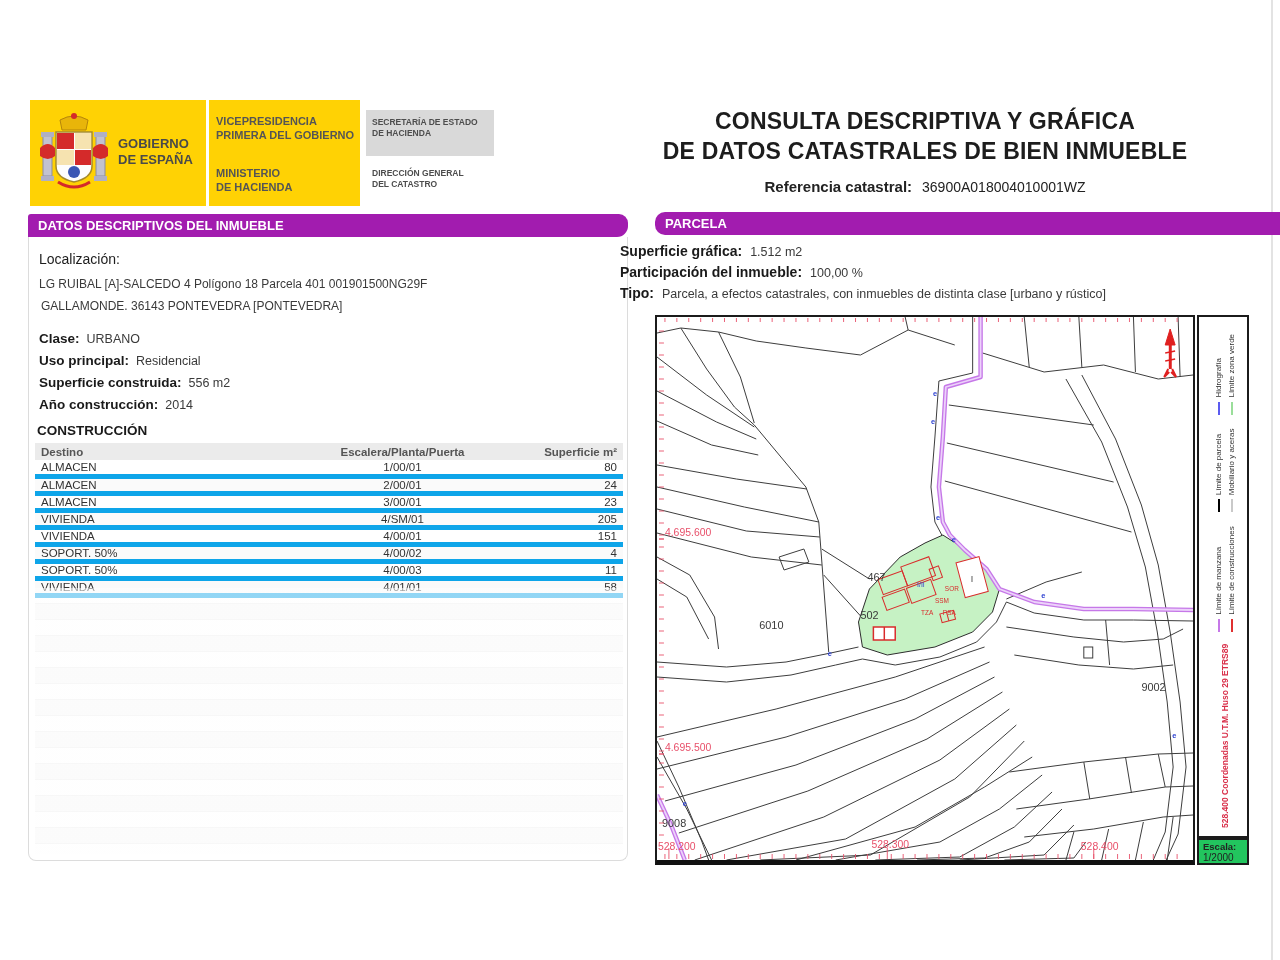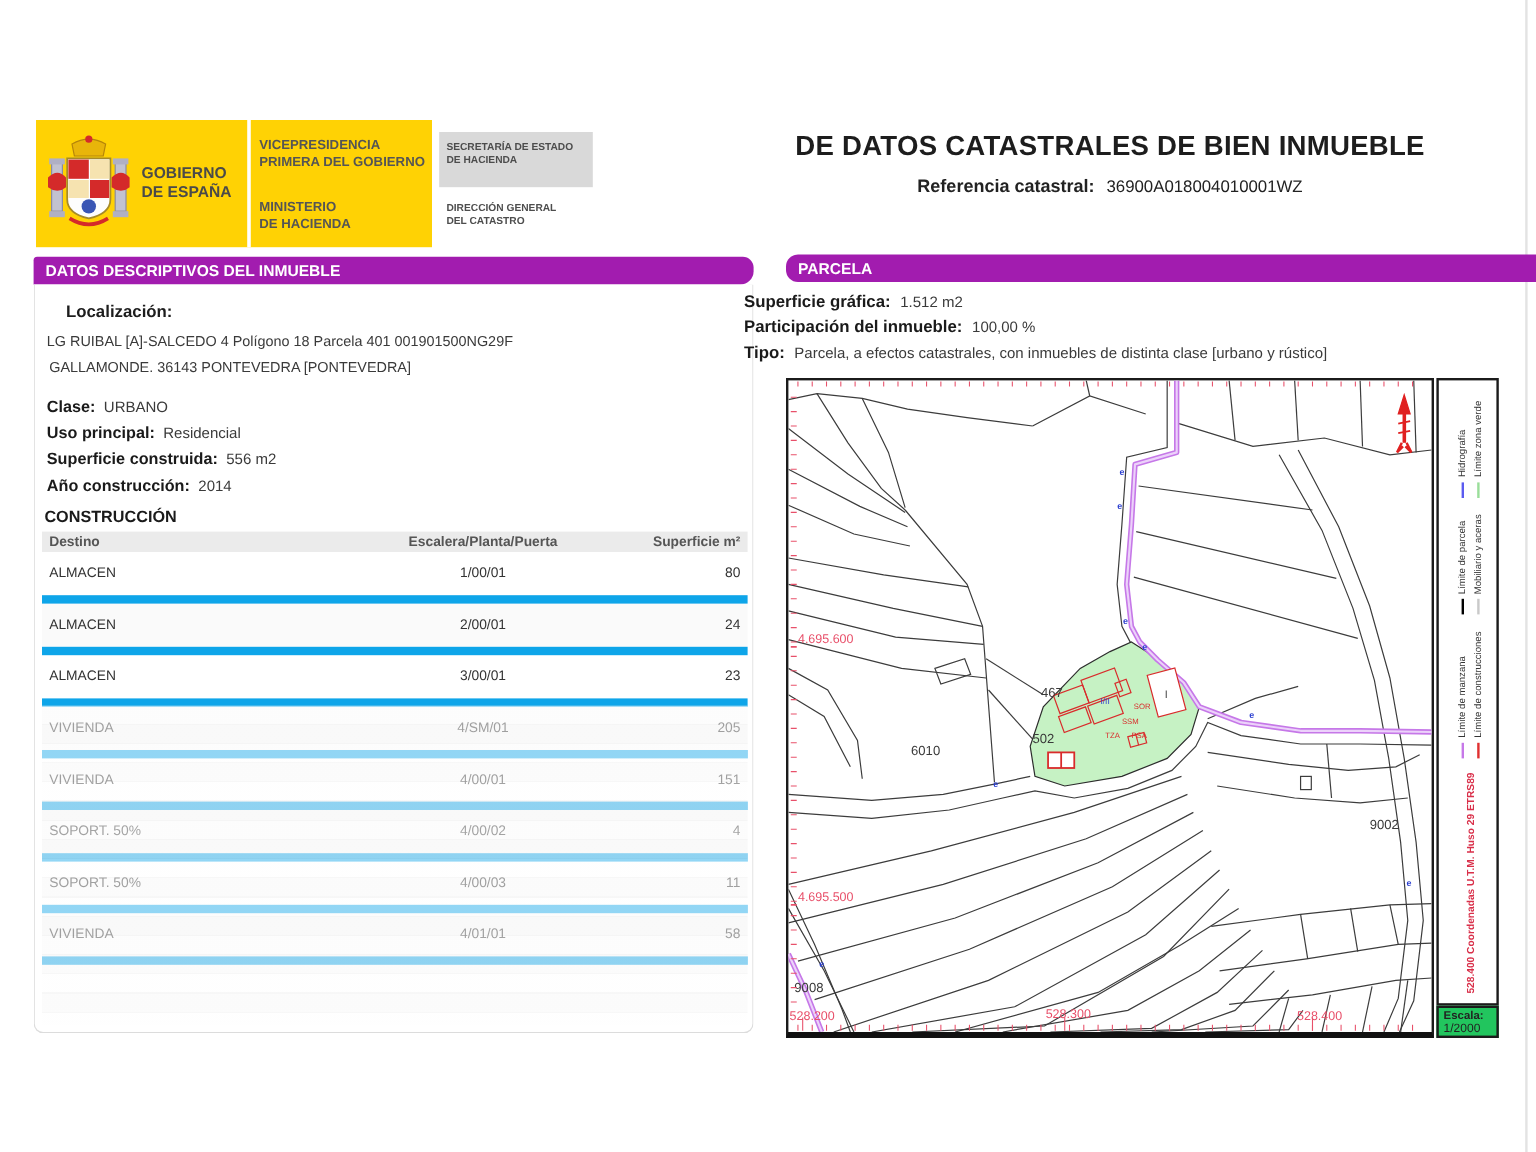--- a/index.html
+++ b/index.html
@@ -31,29 +31,29 @@
                 font-size:13px; line-height:23px; padding-left:10px;
                 border-radius:3px 9px 11px 0; }
   .orange-bar::after { content:""; position:absolute; right:0; bottom:-4px; width:14px; height:8px;
                        background:#d96a0e; border-radius:0 0 12px 2px; z-index:-1; }
   .bar-left { left:28px; top:214px; width:600px; }
   .bar-right { left:655px; top:212px; width:651px;border-radius:10px; }
 
   
   .left-panel { position:absolute; left:28px; top:237px; width:600px; height:624px;
                 border:1px solid #dcdcdc; border-top:none; border-radius:0 0 8px 8px; background:#fff; }
-  .loc-label { position:absolute; left:26px; top:14px; font-size:14px; font-weight:bold; color:#1d1d1d; }
+  .loc-label { position:absolute; left:10px; top:14px; font-size:14px; font-weight:normal; color:#1d1d1d; }
   .loc-l1 { position:absolute; left:10px; top:40px; font-size:12px; color:#3a3a3a; }
   .loc-l2 { position:absolute; left:12px; top:62px; font-size:12px; color:#3a3a3a; }
   .fieldrow { position:absolute; left:10px; font-size:12.5px; color:#3a3a3a; white-space:nowrap; }
   .fieldrow b { font-size:13.5px; color:#1a1a1a; margin-right:7px; }
   .constr-title { position:absolute; left:8px; top:186px; font-size:13.5px; font-weight:bold; color:#1a1a1a; }
   .ctable { position:absolute; left:6px; top:206px; width:588px; border-collapse:collapse; font-size:11.5px; }
   .ctable th { background:#ebebeb; color:#555; font-weight:bold; height:17px; padding:0 6px;margin-top:40px; }
-  .ctable td { height:16px; padding:12px 6px; color:#333; border-bottom:7px solid #0ea5e9; }
+  .ctable td { height:16px; padding:0 6px; color:#333; border-bottom:5px solid #0ea5e9; }
   .ctable tr:nth-child(even) td { background:#fafafa; }
   .col-destino { text-align:left; width:45%; }
   .col-esc { text-align:center; width:35%; }
   .col-sup { text-align:right; width:20%; }
   .table-filler { position:absolute; left:6px; top:351px; width:588px; height:266px;
     background:repeating-linear-gradient(to bottom,#fefefe 0 15px,#f1f1f1 15px 16px,#f8f8f8 16px 31px,#f1f1f1 31px 32px); opacity:.55; }
 
   
   .rfield { position:absolute; left:620px; font-size:12.5px; color:#3a3a3a; white-space:nowrap; }
   .rfield b { font-size:14px; color:#1a1a1a; margin-right:8px; }
@@ -127,20 +127,21 @@
       <div>SECRETARÍA DE ESTADO</div>
       <div>DE HACIENDA</div>
     </div>
     <div class="dir-txt">
       <div>DIRECCIÓN GENERAL</div>
       <div>DEL CATASTRO</div>
     </div>
   </div>
 
   <div class="title-block">
+    <div class="title-line">CONSULTA DESCRIPTIVA Y GRÁFICA</div>
     <div class="title-line">DE DATOS CATASTRALES DE BIEN INMUEBLE</div>
     <div class="ref-line">
       <b>Referencia catastral:</b><span>36900A018004010001WZ</span>
     </div>
   </div>
 
   <div class="orange-bar bar-left">DATOS DESCRIPTIVOS DEL INMUEBLE</div>
   <div class="orange-bar bar-right">PARCELA</div>
 
   <div class="left-panel">

